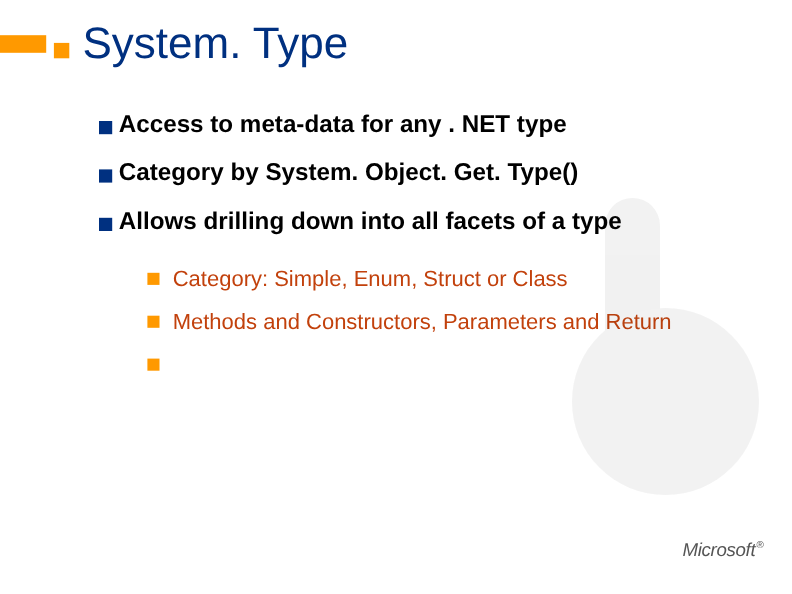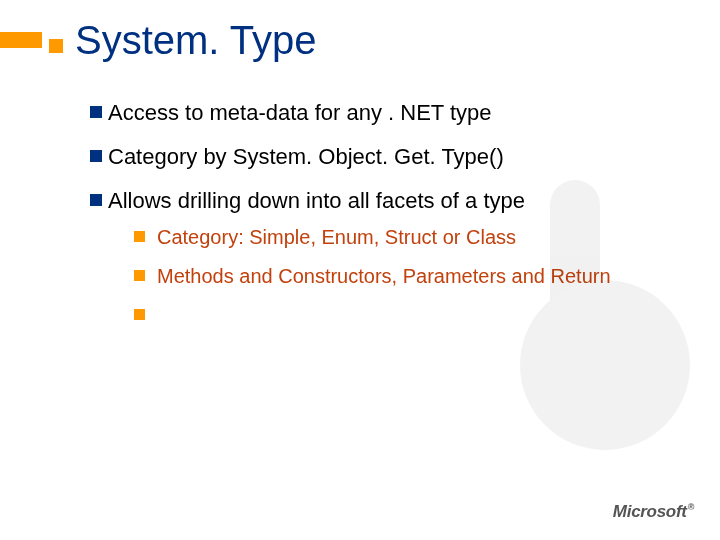--- a/index.html
+++ b/index.html
@@ -42,22 +42,23 @@
     letter-spacing: 0px;
   }
   .body {
     position: absolute;
     left: 90px;
     top: 100px;
     width: 600px;
   }
   .lvl1 {
     display: flex;
-    align-items: flex-start;
+    align-items: center;
     margin-bottom: 18px;
+    font-weight: bold;
   }
   .lvl1-bullet {
     width: 12px;
     height: 12px;
     background: #003080;
     margin-right: 6px;
     margin-top: 6px;
     flex: 0 0 auto;
   }
   .lvl1-text {
@@ -81,23 +82,23 @@
     margin-top: 5px;
     flex: 0 0 auto;
   }
   .lvl2-text {
     font-size: 20px;
     color: #c2410c;
   }
   .logo {
     position: absolute;
     right: 26px;
-    bottom: 18px;
+    bottom: 30px;
     font-size: 17px;
-    font-weight: 700;
+    font-weight: 400;
     font-style: italic;
     color: #555;
     letter-spacing: -0.3px;
     font-family: "Segoe UI", Arial, sans-serif;
   }
   .logo .reg {
     font-size: 9px;
     font-style: normal;
     vertical-align: super;
     margin-left: 1px;
@@ -145,21 +146,21 @@
   <div class="lvl1">
     <div class="lvl1-bullet"></div>
     <div class="lvl1-text">Access to meta-data for any . NET type</div>
   </div>
 
   <div class="lvl1">
     <div class="lvl1-bullet"></div>
     <div class="lvl1-text">Category by System. Object. Get. Type()</div>
   </div>
 
-  <div class="lvl1" style="margin-bottom:12px;">
+  <div class="lvl1" style="margin-bottom:29px;">
     <div class="lvl1-bullet"></div>
     <div class="lvl1-text">Allows drilling down into all facets of a type</div>
   </div>
 
   <div class="sub-list">
     <div class="lvl2">
       <div class="lvl2-bullet"></div>
       <div class="lvl2-text">Category: Simple, Enum, Struct or Class</div>
     </div>
     <div class="lvl2">

